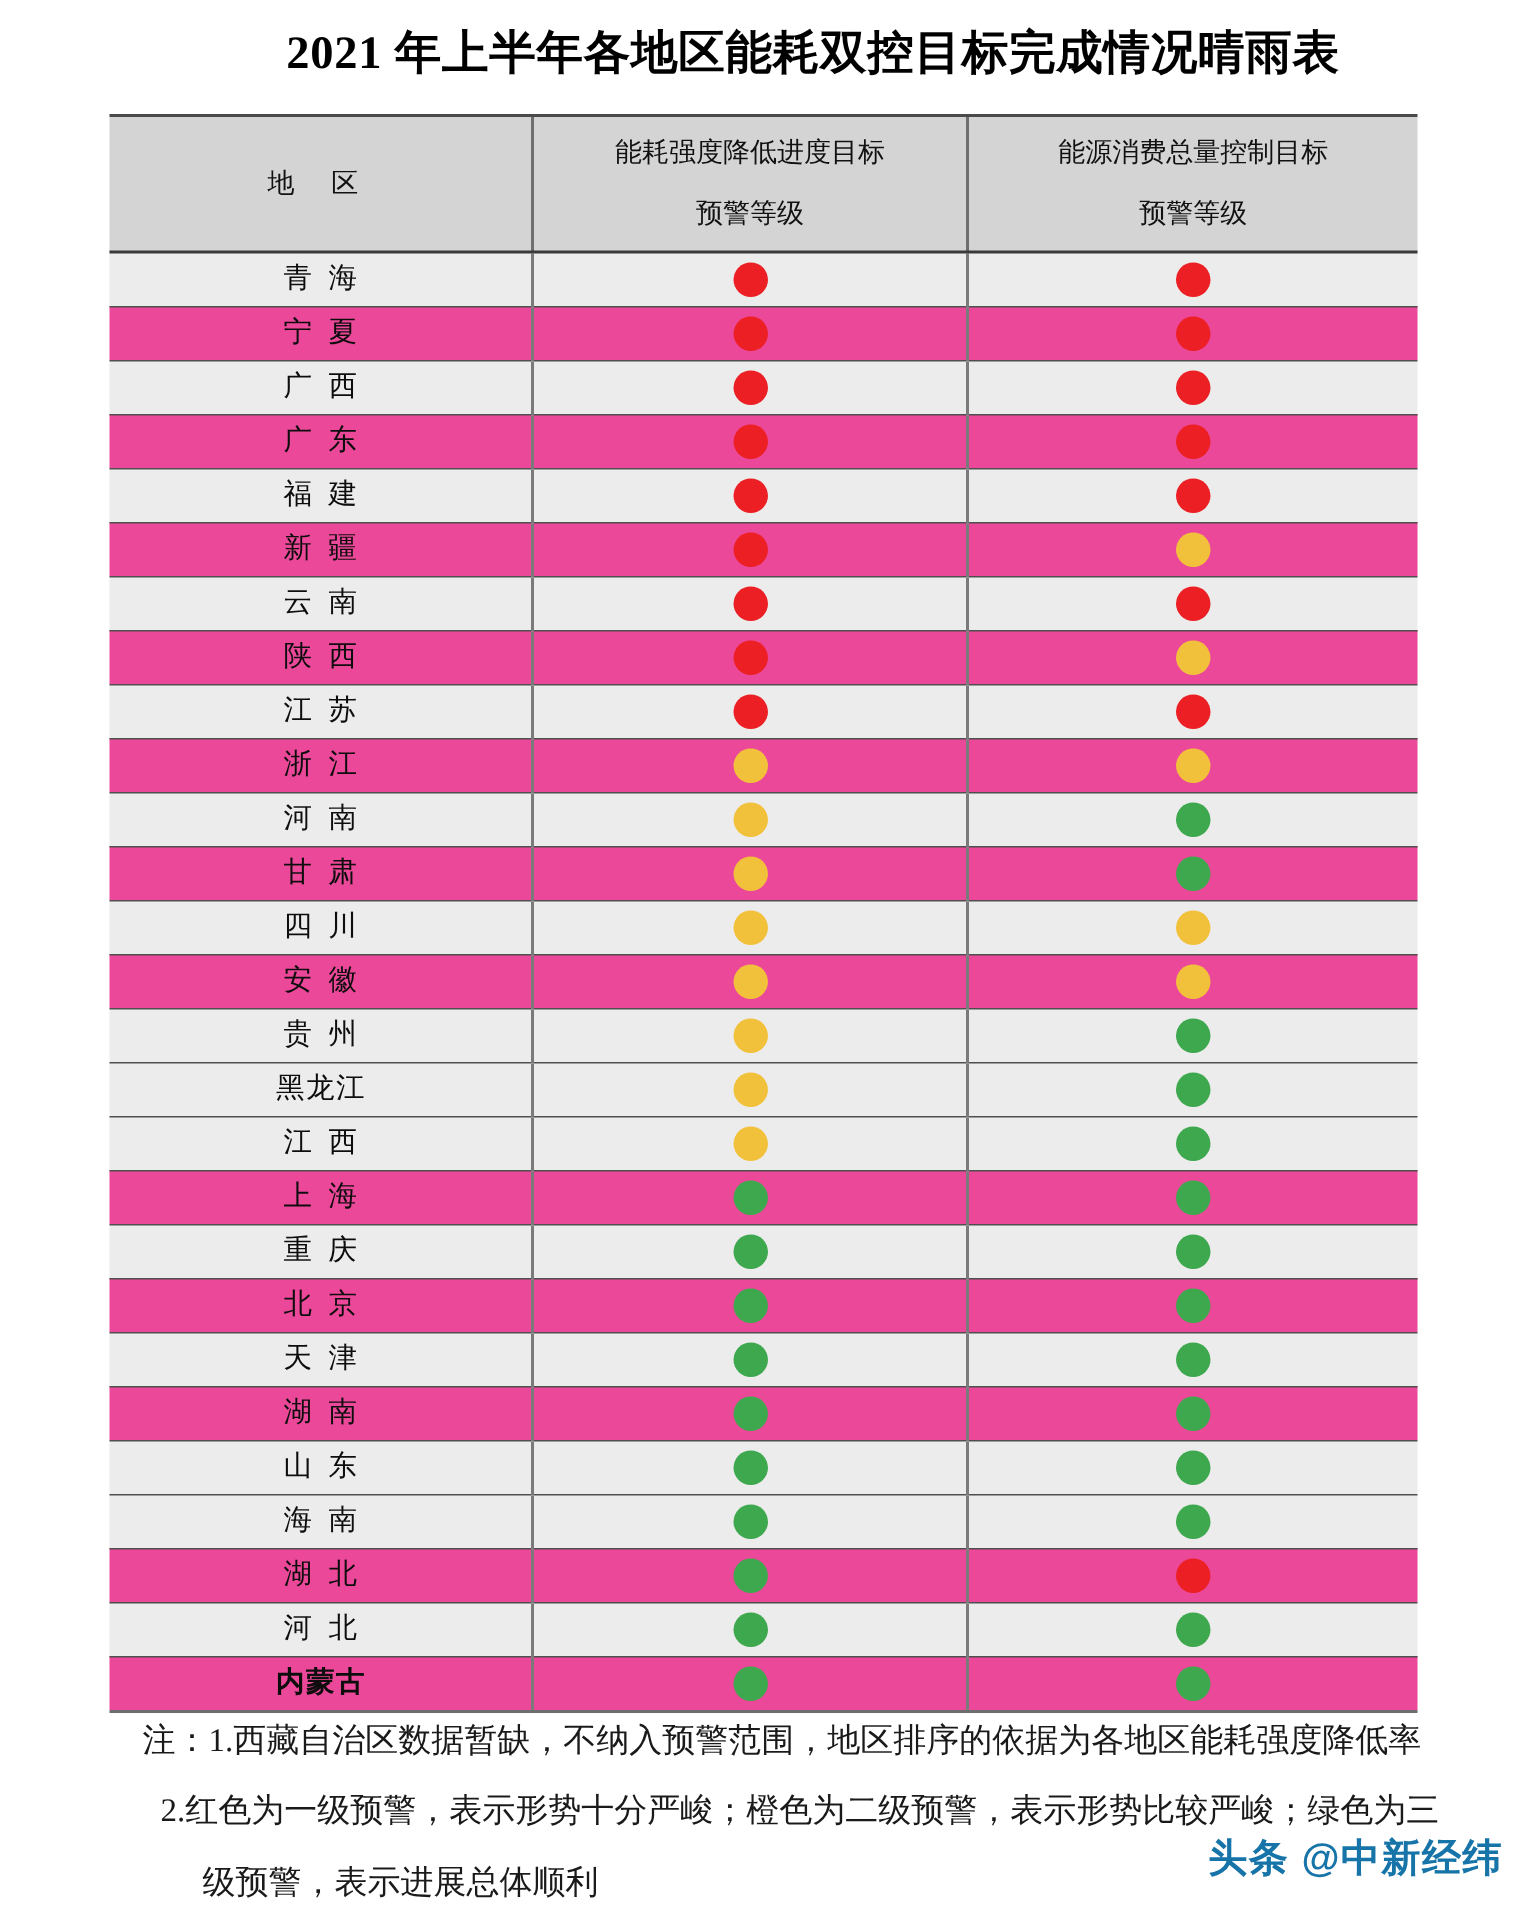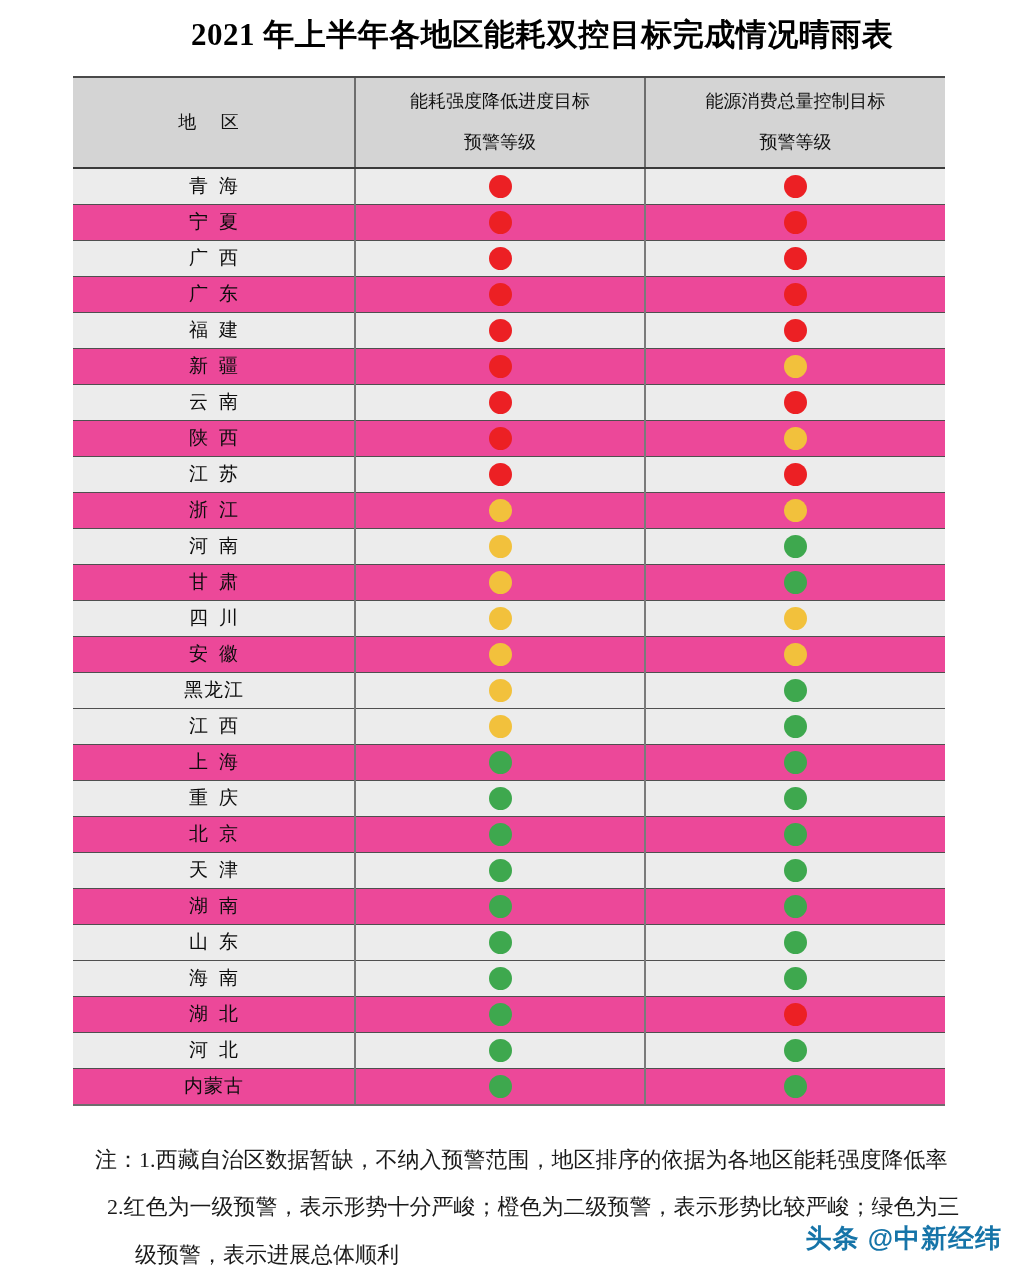--- a/index.html
+++ b/index.html
@@ -76,21 +76,21 @@
   tbody td {
     border-right: 2px solid #7a7a7a;
     border-bottom: 1.6px solid #4f4f4f;
     padding: 0;
     text-align: center;
     vertical-align: middle;
     height: 32.4px;
     box-sizing: border-box;
   }
   tbody td:last-child { border-right: none; }
-  tbody tr:last-child td { border-bottom: none; }
+  tbody tr:last-child td { border-bottom: none; font-weight: bold; }
 
   .region-name {
     font-family: "Liberation Serif", "DejaVu Serif", serif;
     font-size: 19px;
     color: #0d0d0d;
     letter-spacing: 11px;
     text-indent: 11px;
     display: inline-block;
     line-height: 1;
   }
@@ -229,20 +229,25 @@
           <td><span class="region-name">四川</span></td>
           <td><span class="dot dot-yellow"></span></td>
           <td><span class="dot dot-yellow"></span></td>
         </tr>
         <tr class="even">
           <td><span class="region-name">安徽</span></td>
           <td><span class="dot dot-yellow"></span></td>
           <td><span class="dot dot-yellow"></span></td>
         </tr>
         <tr class="odd">
+          <td><span class="region-name">贵州</span></td>
+          <td><span class="dot dot-yellow"></span></td>
+          <td><span class="dot dot-green"></span></td>
+        </tr>
+        <tr class="odd">
           <td><span class="region-name nospace">黑龙江</span></td>
           <td><span class="dot dot-yellow"></span></td>
           <td><span class="dot dot-green"></span></td>
         </tr>
         <tr class="odd">
           <td><span class="region-name">江西</span></td>
           <td><span class="dot dot-yellow"></span></td>
           <td><span class="dot dot-green"></span></td>
         </tr>
         <tr class="even">

